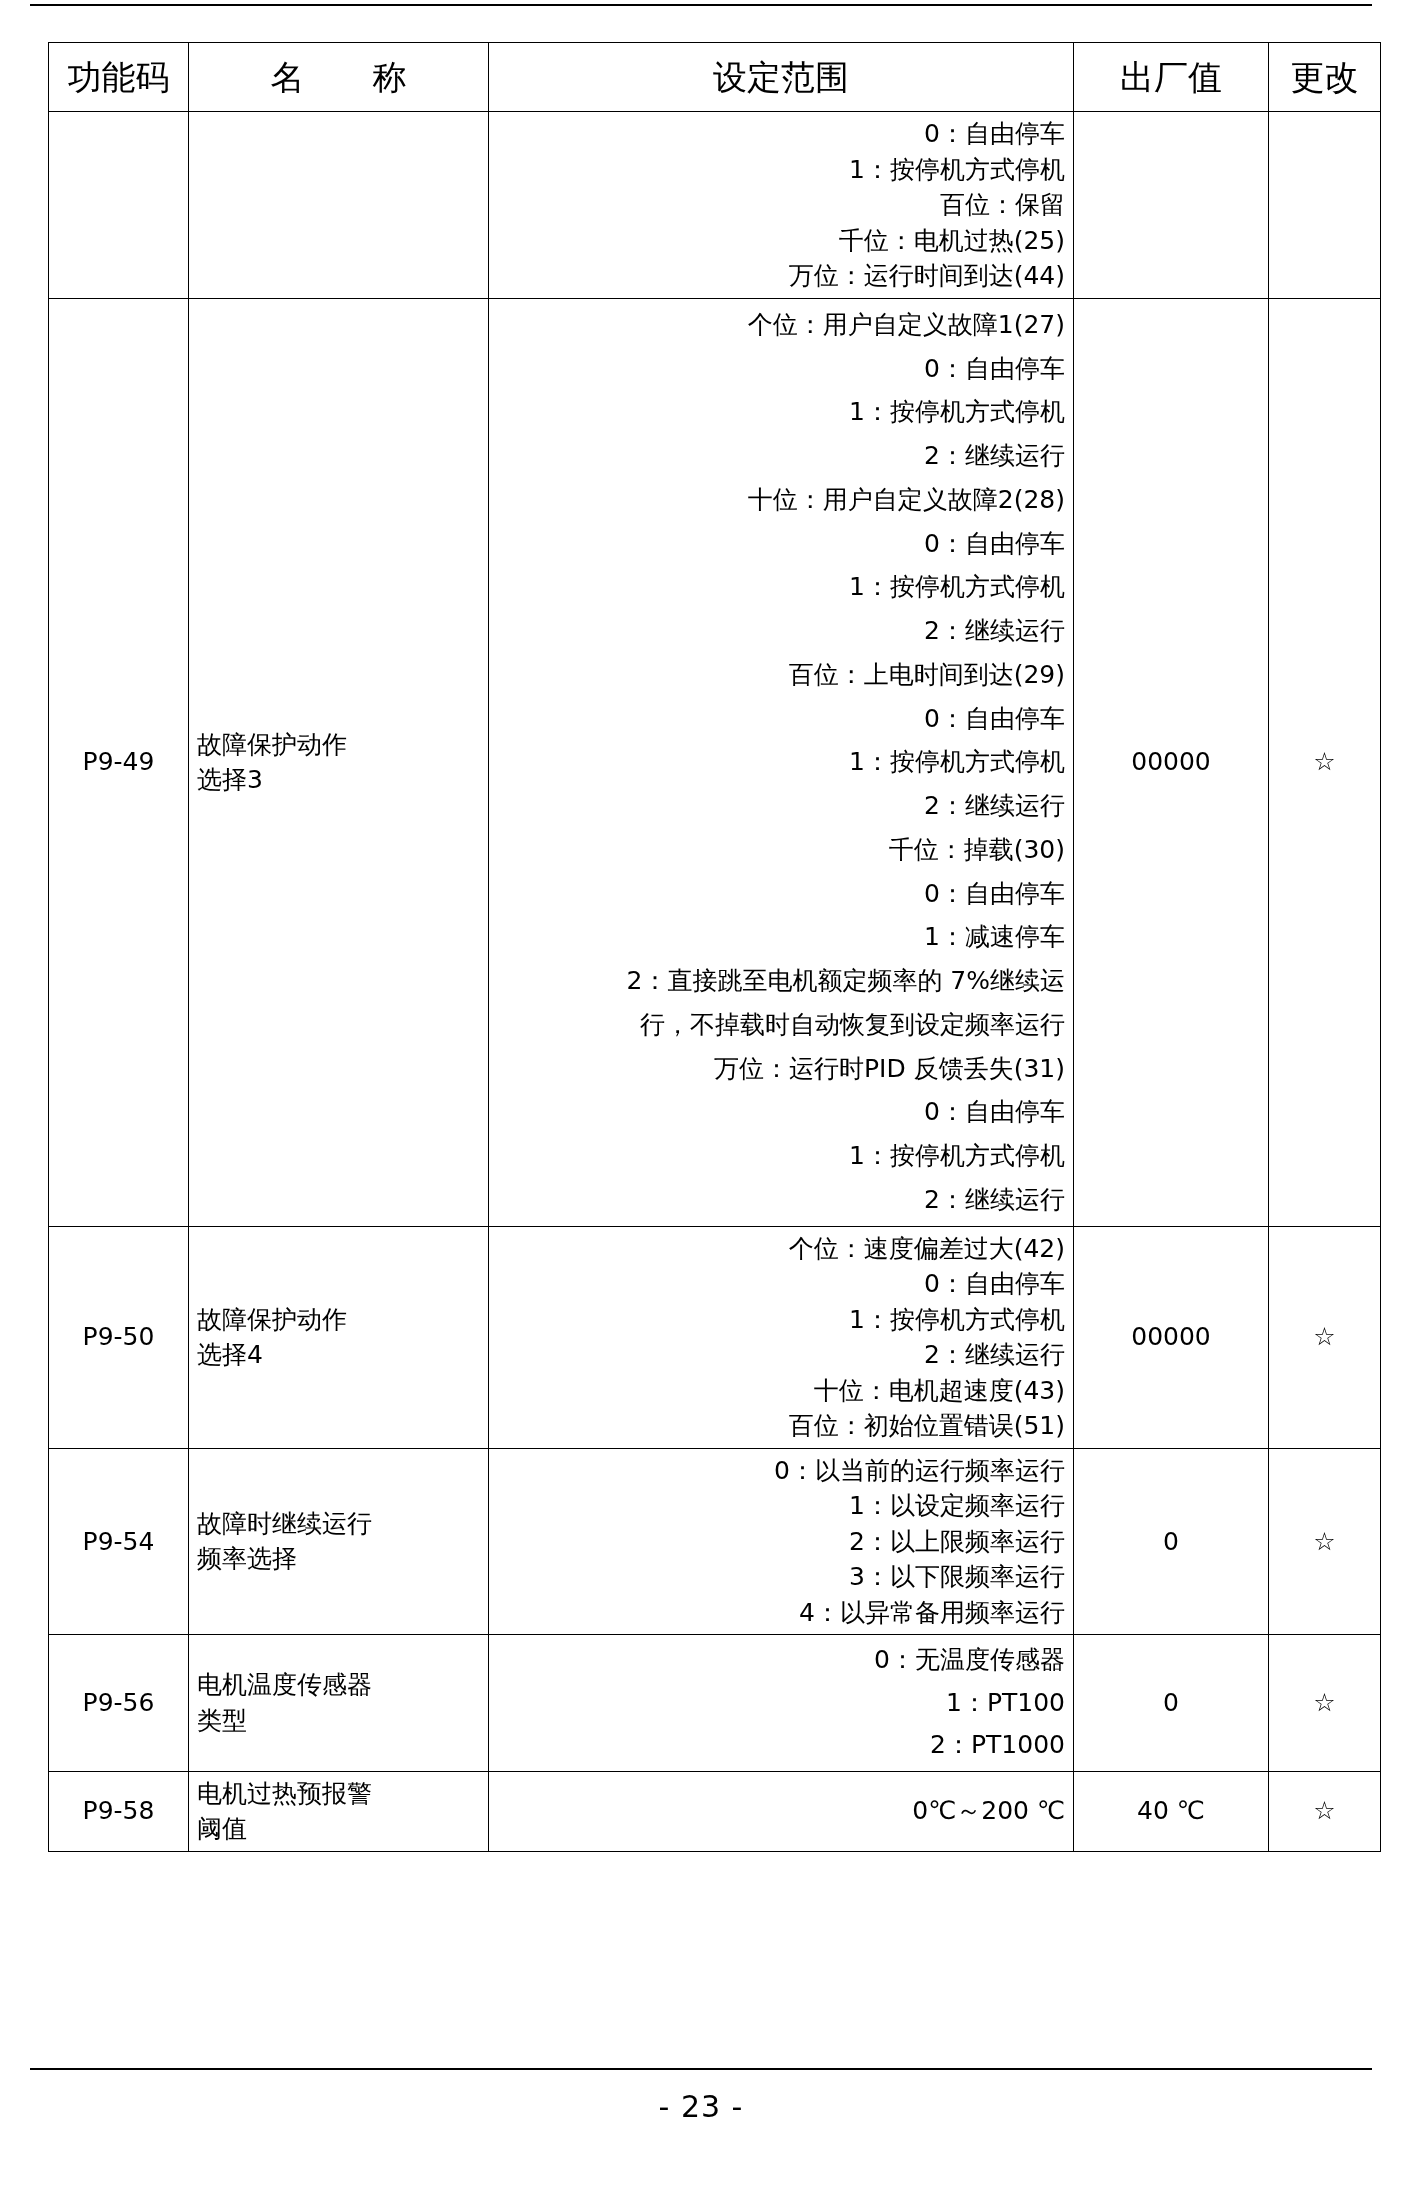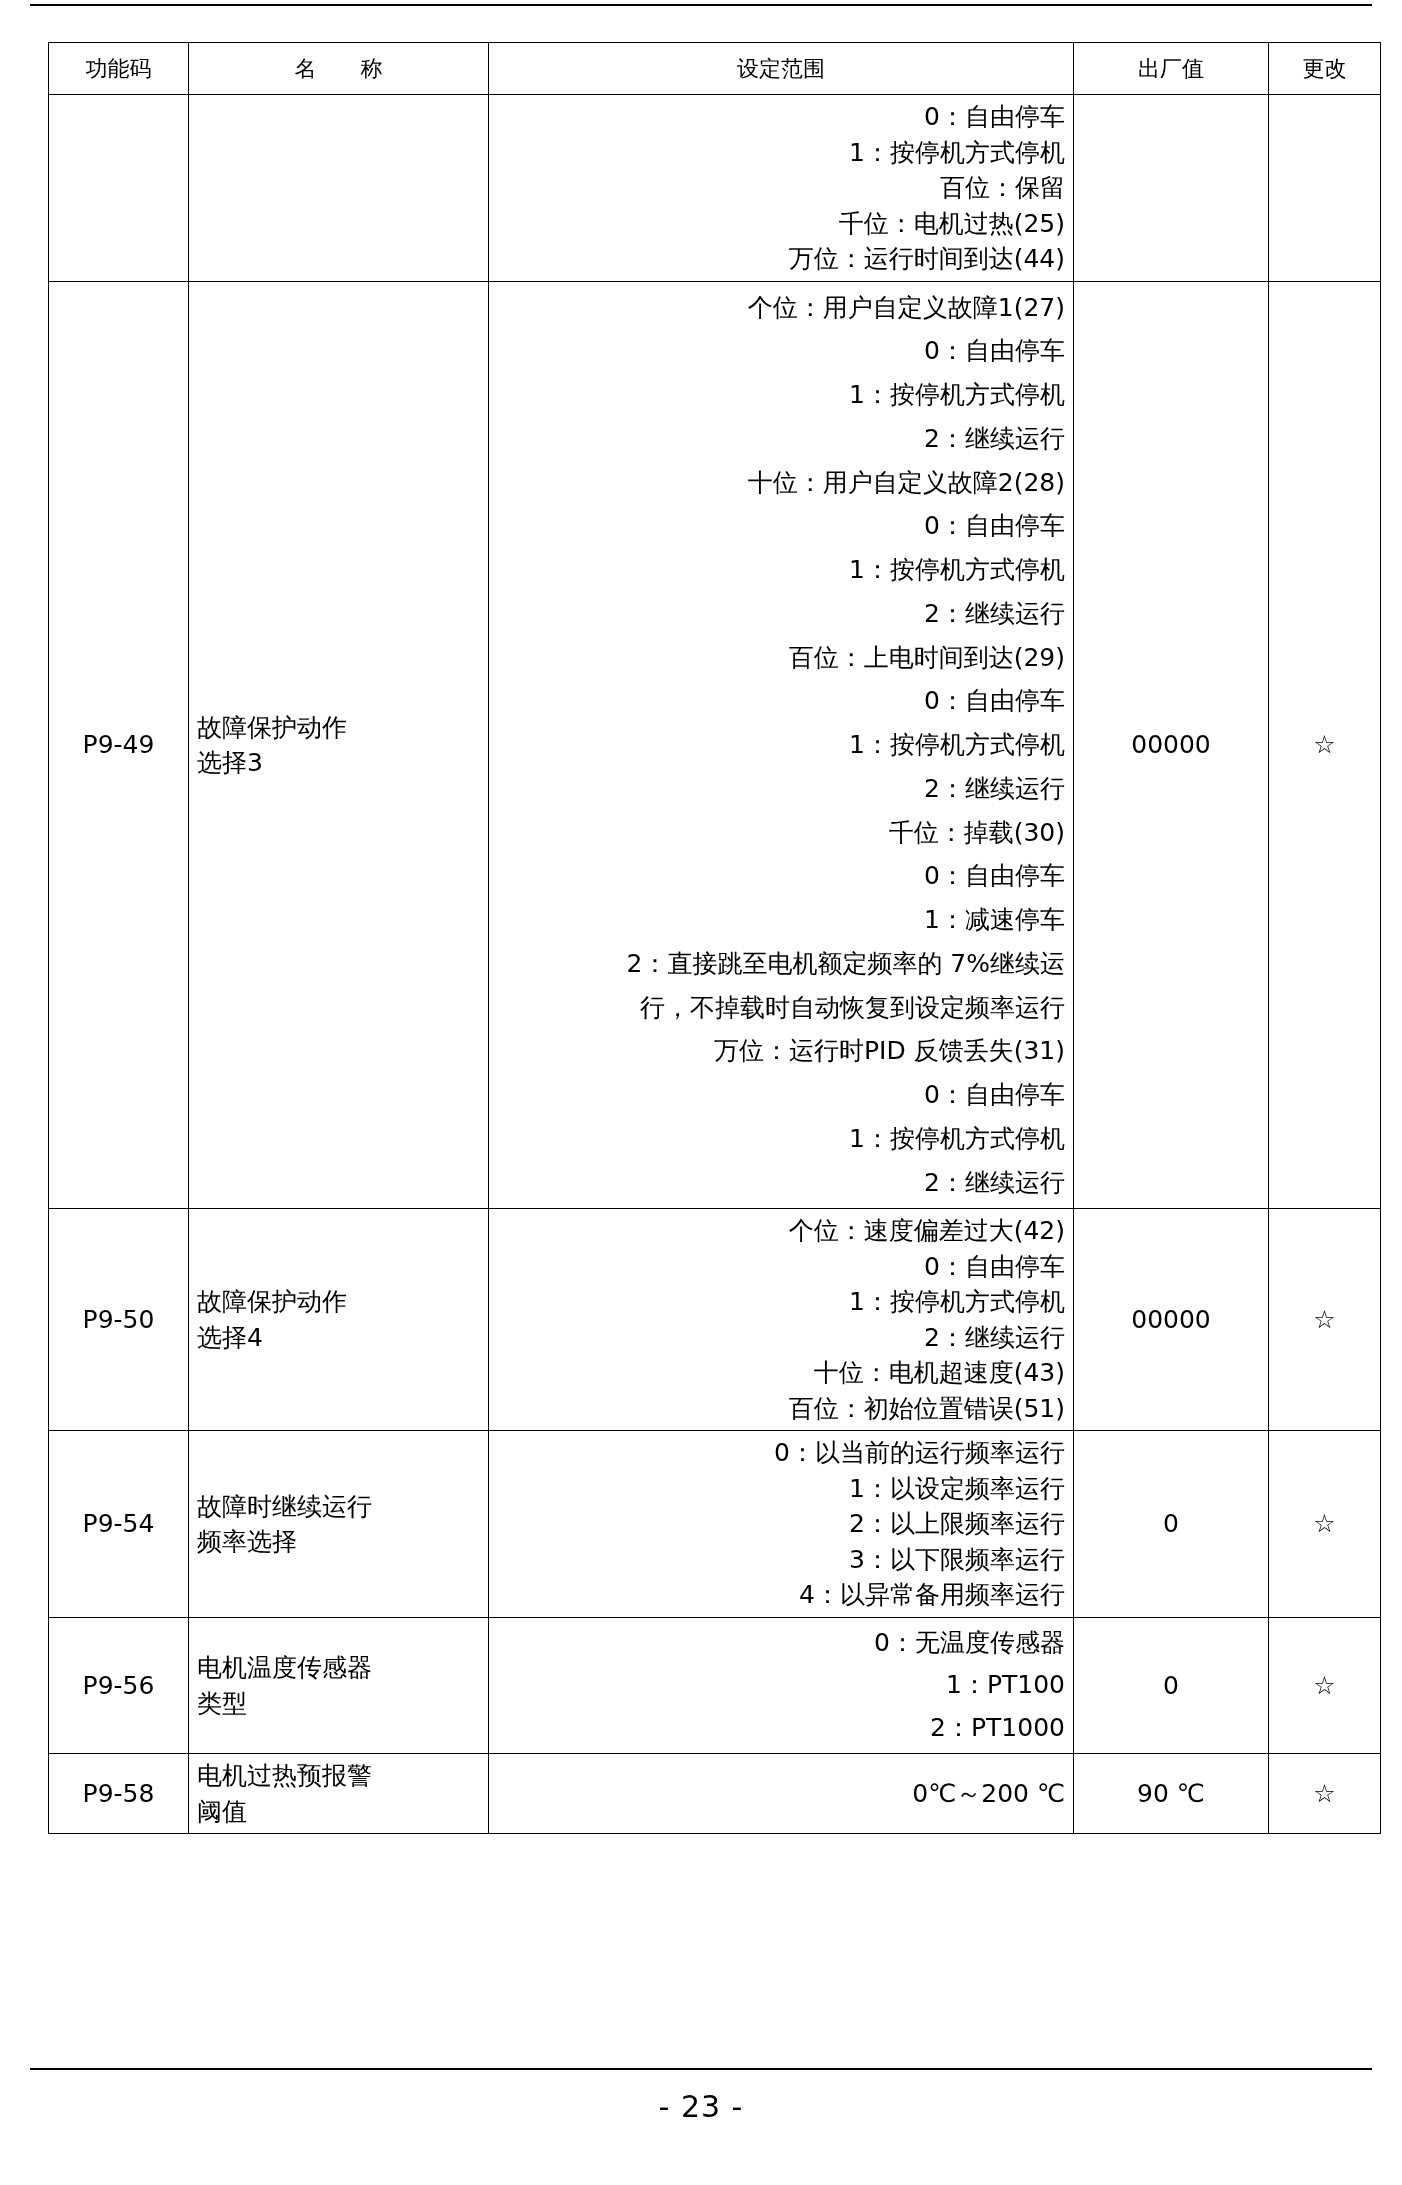--- a/index.html
+++ b/index.html
@@ -49,21 +49,21 @@
   table.param-table td {
     border: 1.5px solid #000;
     vertical-align: middle;
     padding: 4px 8px;
     font-size: 25px;
     line-height: 1.42;
   }
   table.param-table th {
     text-align: center;
     font-weight: normal;
-    font-size: 22px;
+    font-size: 34px;
     padding: 10px 6px;
   }
   col.c-code  { width: 140px; }
   col.c-name  { width: 300px; }
   col.c-range { width: 585px; }
   col.c-def   { width: 195px; }
   col.c-mod   { width: 112px; }
 
   td.code {
     text-align: center;
@@ -234,21 +234,21 @@
         </tr>
         <tr>
           <td class="code">P9-58</td>
           <td class="name">
             <div>电机过热预报警</div>
             <div>阈值</div>
           </td>
           <td class="range airy2">
             <div class="range-line">0℃～200 ℃</div>
           </td>
-          <td class="def">90  ℃</td>
+          <td class="def">40  ℃</td>
           <td class="mod">☆</td>
         </tr>
       </tbody>
   </table>
 
   <div class="footer-rule"></div>
   <div class="footer">
     <span>- 23 -</span>
   </div>
 

